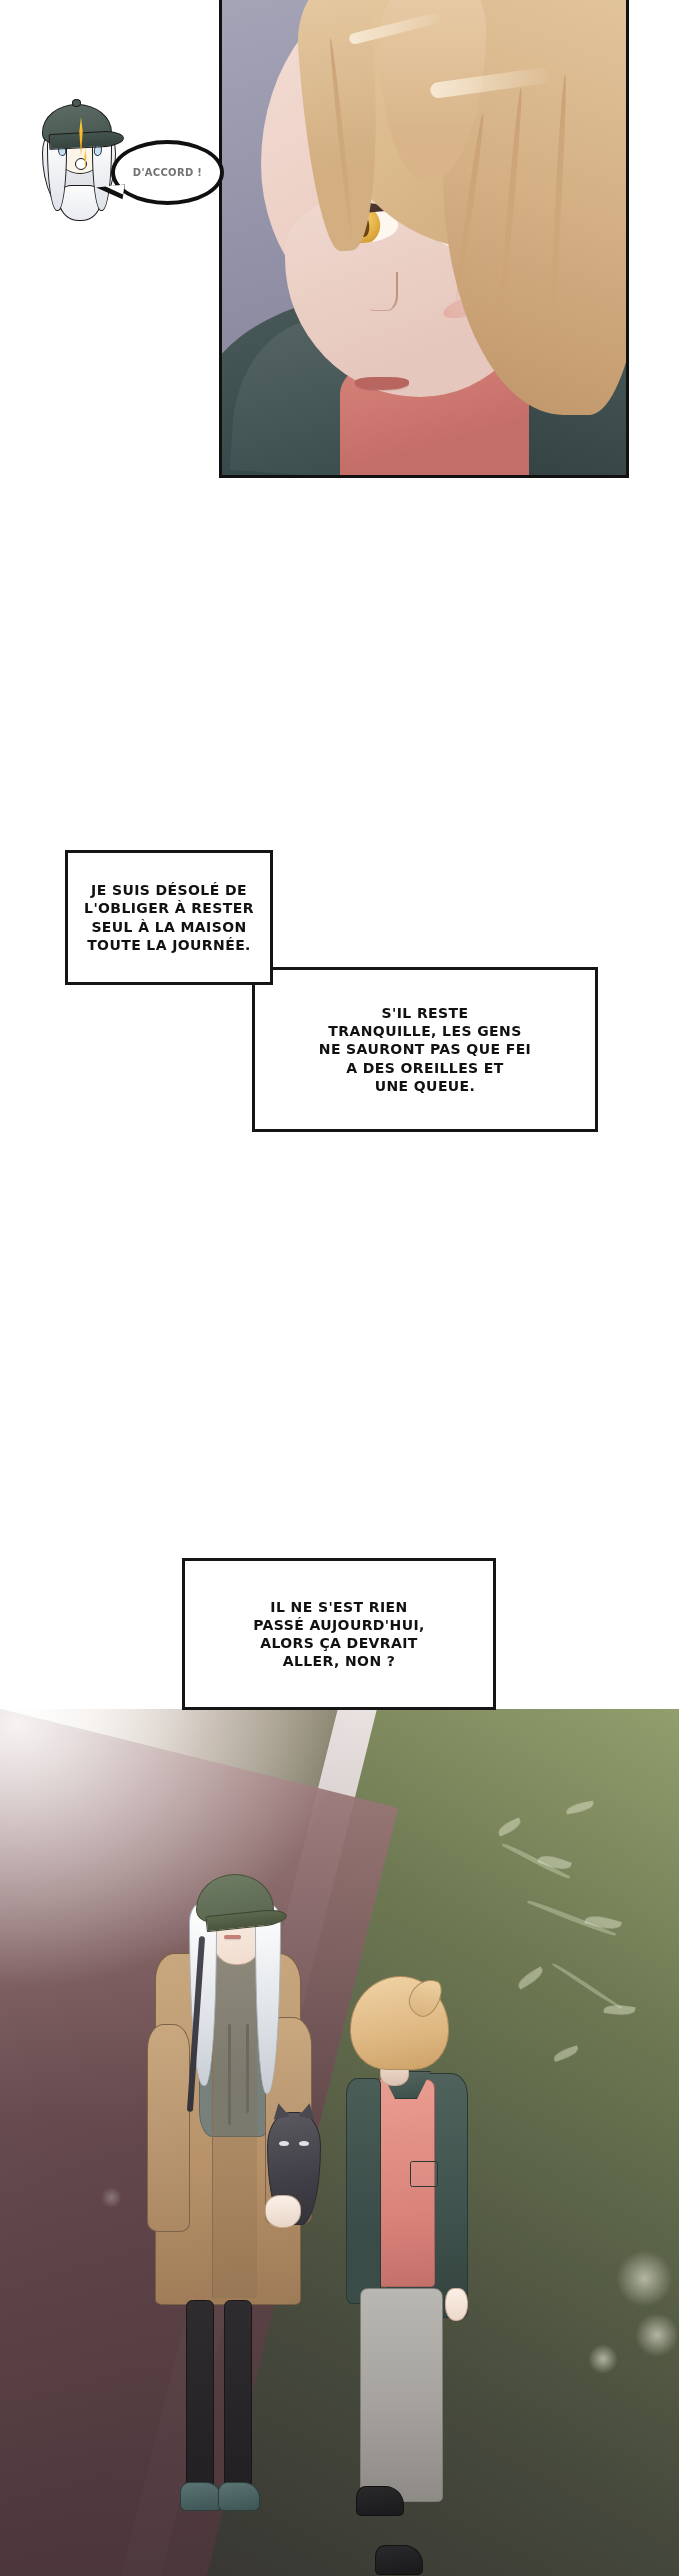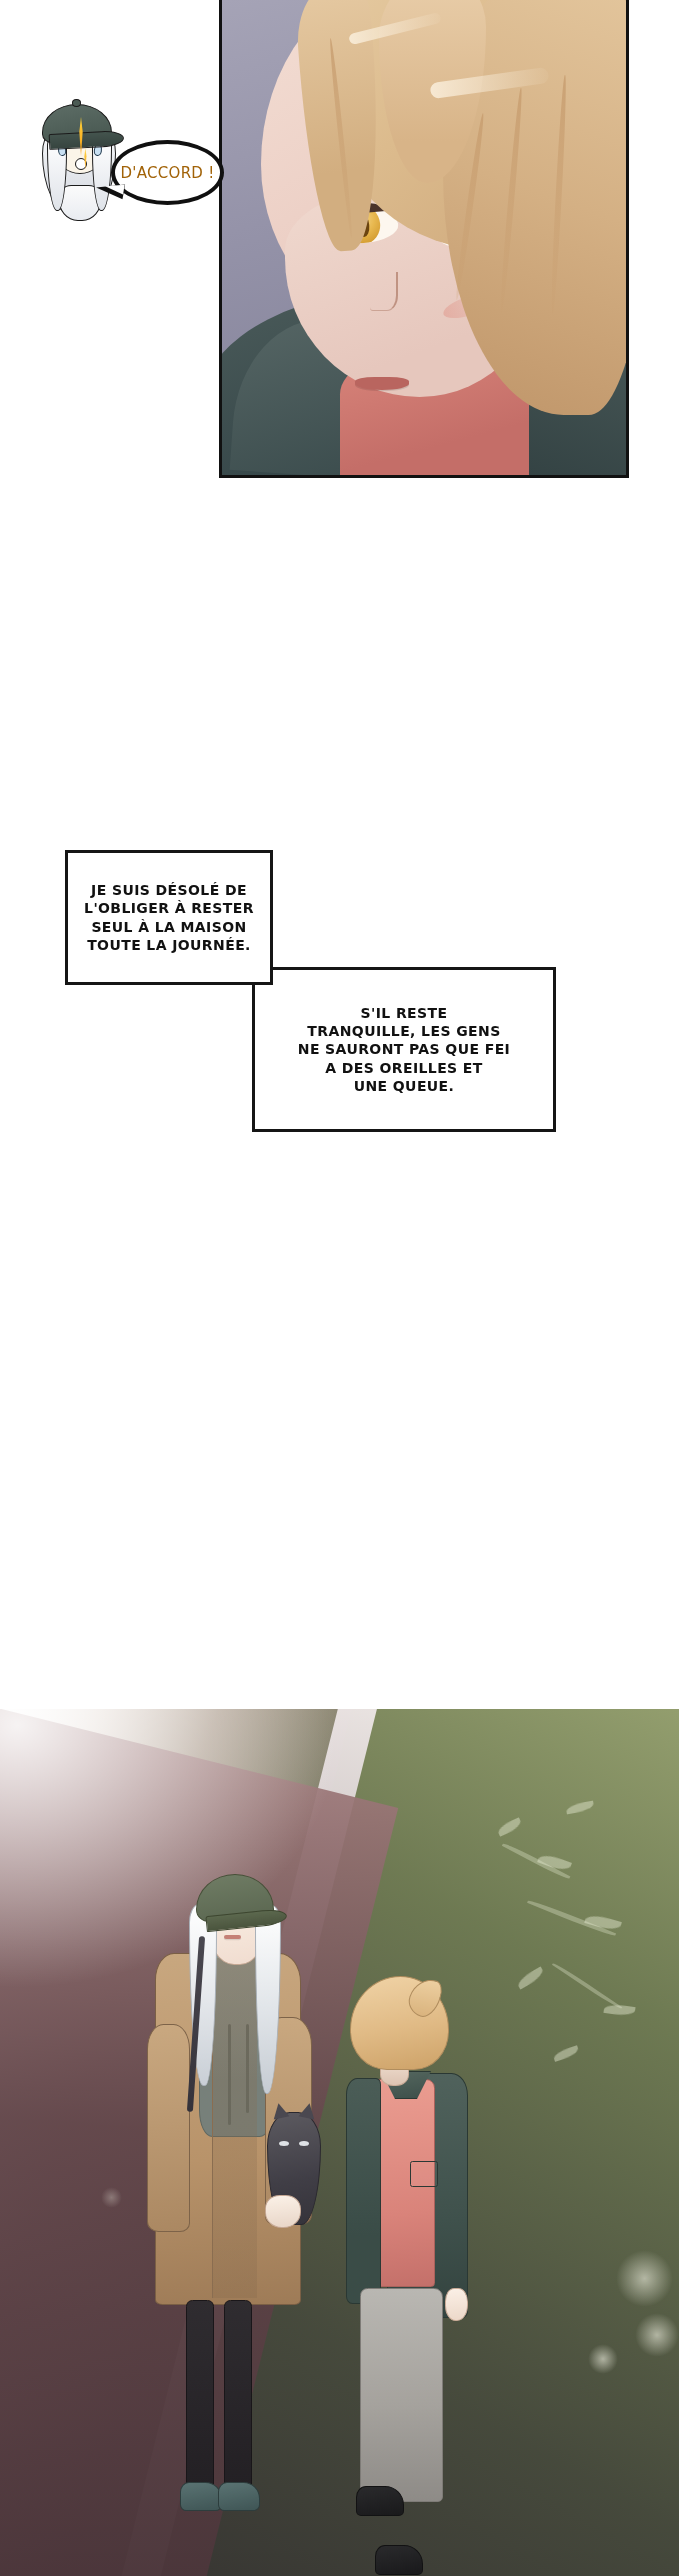--- a/index.html
+++ b/index.html
@@ -282,24 +282,24 @@
     position: absolute;
     left: 111px; top: 140px;
     width: 113px; height: 65px;
     background: #ffffff;
     border: 4.4px solid #101010;
     border-radius: 50%;
     display:flex; align-items:center; justify-content:center;
   }
   .bubble-text {
     font-family: "DejaVu Sans", sans-serif;
-    font-weight: 400;
-    font-size: 15px;
+    font-weight: 700;
+    font-size: 10px;
     letter-spacing: 0.3px;
-    color:#a16207;
+    color:#737373;
     white-space: nowrap;
   }
   .bubble-tail {
     position:absolute;
     left: -19px; top: 38px;
     width: 0; height: 0;
     border-top: 8.8px solid transparent;
     border-bottom: 7.5px solid transparent;
     border-right: 28px solid #101010;
     transform: rotate(10deg);
@@ -328,21 +328,21 @@
     color:#111111;
     letter-spacing: 0.4px;
     line-height: 1.30;
     white-space: pre-line;
     padding: 0 7.5px;
   }
 
   #caption-1 { left: 65px; top: 850px; width: 208px; height: 135px; z-index: 4; }
   #caption-1 .txt { font-size: 14px; }
 
-  #caption-2 { left: 252px; top: 967px; width: 304px; height: 165px; z-index: 3; }
+  #caption-2 { left: 252px; top: 967px; width: 346px; height: 165px; z-index: 3; }
   #caption-2 .txt { font-size: 14px; }
 
   #caption-3 { left: 182px; top: 1558px; width: 314px; height: 152px; z-index: 4; }
   #caption-3 .txt { font-size: 14px; }
 
   
   .scene-bottom {
     position:absolute;
     left:0; top: 1709px;
     width: 679px; height: 867px;
@@ -723,20 +723,26 @@
   </div>
 
   <div class="caption" id="caption-2">
     <span class="txt">S'IL RESTE
 TRANQUILLE, LES GENS
 NE SAURONT PAS QUE FEI
 A DES OREILLES ET
 UNE QUEUE.</span>
   </div>
 
+  <div class="caption" id="caption-3">
+    <span class="txt">IL NE S'EST RIEN
+PASSÉ AUJOURD'HUI,
+ALORS ÇA DEVRAIT
+ALLER, NON ?</span>
+  </div>
 
   <div class="scene-bottom">
     <div class="scene-grad"></div>
     <div class="grass"></div>
     <div class="curb"></div>
     <div class="road"></div>
     <div class="glow-tl"></div>
 
     <div class="branch" style="left:503px;top:132px;width:75px;height:5px;transform:rotate(28deg);"></div>
     <div class="branch" style="left:528px;top:189px;width:94px;height:5px;transform:rotate(22deg);"></div>

